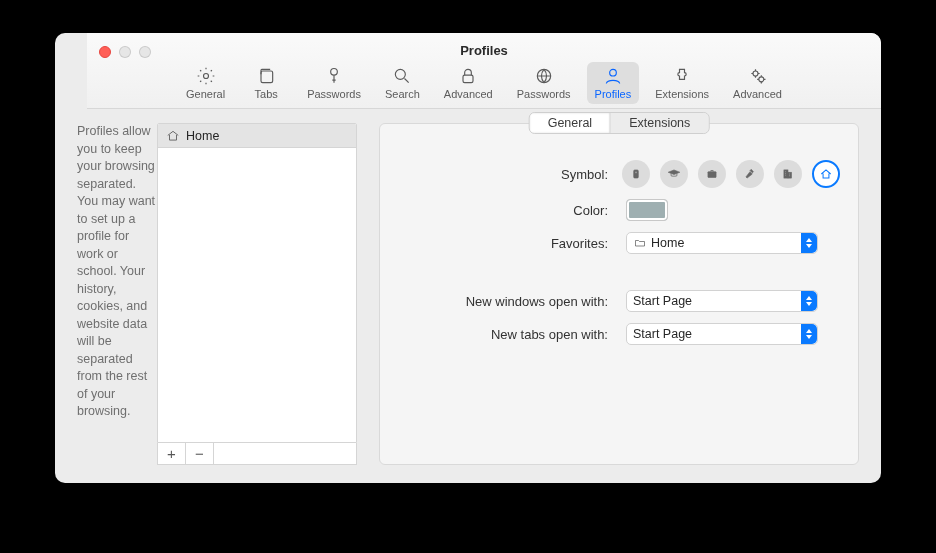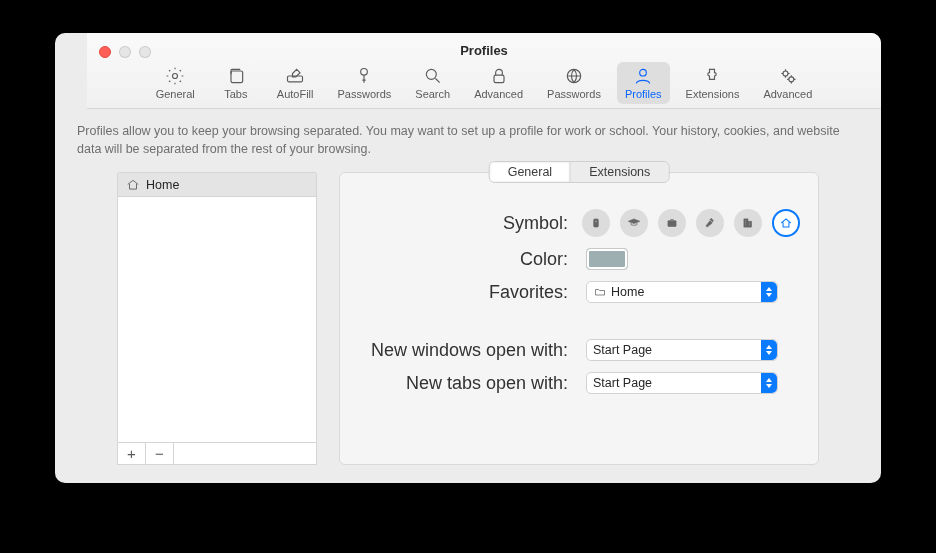--- a/index.html
+++ b/index.html
@@ -75,22 +75,21 @@
   .tb-item svg { stroke: #5b5b5b; fill: none; stroke-width: 1.4; }
   .tb-item .label { font-size: 11px; margin-top: 1px; color: #5b5b5b; }
   .tb-item.active { background: #dedede; color: #0a66ff; }
   .tb-item.active svg { stroke: #0a66ff; }
   .tb-item.active .label { color: #0a66ff; }
 
   .content {
     flex: 1;
     padding: 14px 22px 18px 22px;
     display: flex;
-    flex-direction: column;
-    align-items: center;
+    flex-direction: row;
   }
   .desc {
     color: #6f6f6f;
     font-size: 12.5px;
     line-height: 1.4;
     margin-bottom: 14px;
   }
   .panels {
     flex: 1;
     display: flex;
@@ -177,21 +176,21 @@
   .row {
     display: flex;
     align-items: center;
     gap: 18px;
   }
   .row.tall { gap: 14px; }
   .row .lbl {
     width: 210px;
     text-align: right;
     color: #323232;
-    font-size: 18px;
+    font-size: 13px;
   }
   .symbols {
     display: flex;
     gap: 10px;
     align-items: center;
   }
   .sym {
     width: 28px; height: 28px;
     border-radius: 50%;
     background: #dcdcdc;
@@ -268,29 +267,20 @@
         <span class="label">General</span>
       </div>
       <div class="tb-item">
         <span class="icon">
           <svg viewBox="0 0 24 24" width="20" height="20">
               <rect x="6" y="6" width="14" height="14" rx="2"></rect>
               <path d="M6 10V5a1 1 0 0 1 1-1h10"></path>
             </svg>
         </span>
         <span class="label">Tabs</span>
-      </div>
-      <div class="tb-item">
-        <span class="icon">
-          <svg viewBox="0 0 24 24" width="22" height="20">
-              <rect x="3" y="12" width="18" height="7" rx="1.5"></rect>
-              <path d="M14 4l4 4-5 5H9v-4z"></path>
-            </svg>
-        </span>
-        <span class="label">AutoFill</span>
       </div>
       <div class="tb-item">
         <span class="icon">
           <svg viewBox="0 0 24 24" width="20" height="20">
               <circle cx="12" cy="7" r="4"></circle>
               <path d="M12 11v9M10 17h4"></path>
             </svg>
         </span>
         <span class="label">Passwords</span>
       </div>

